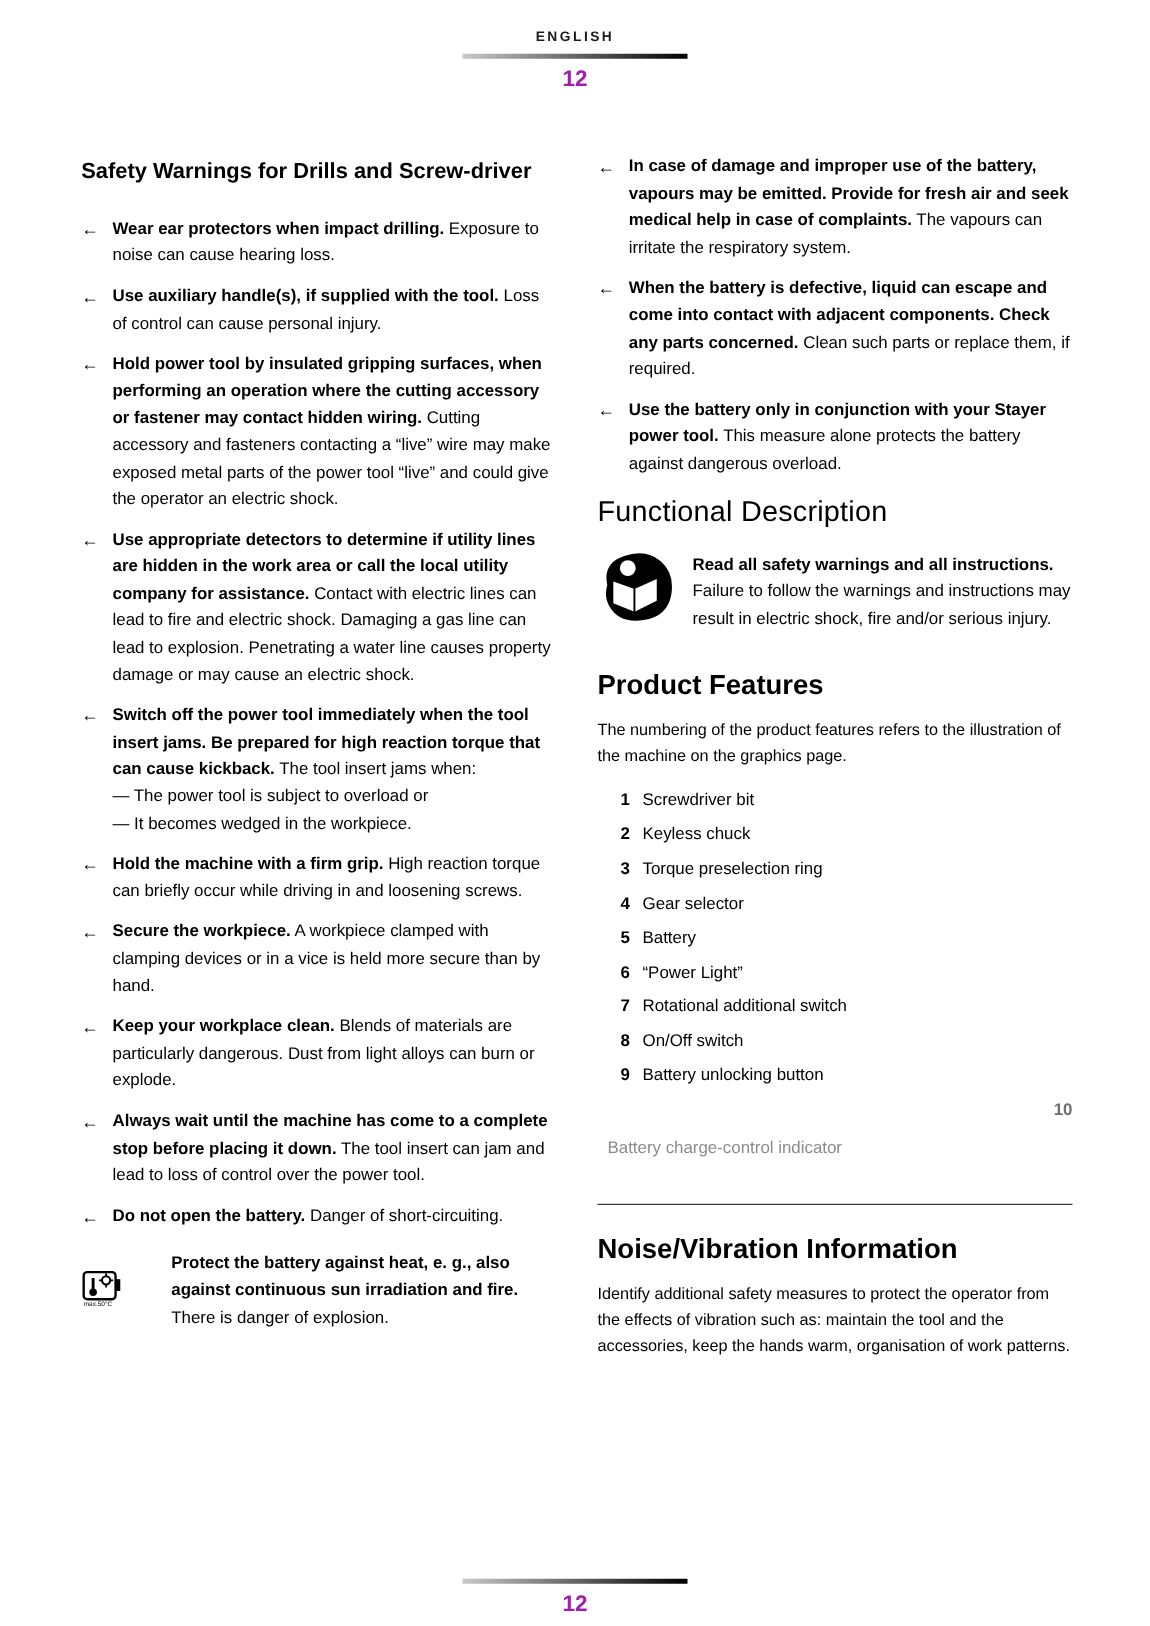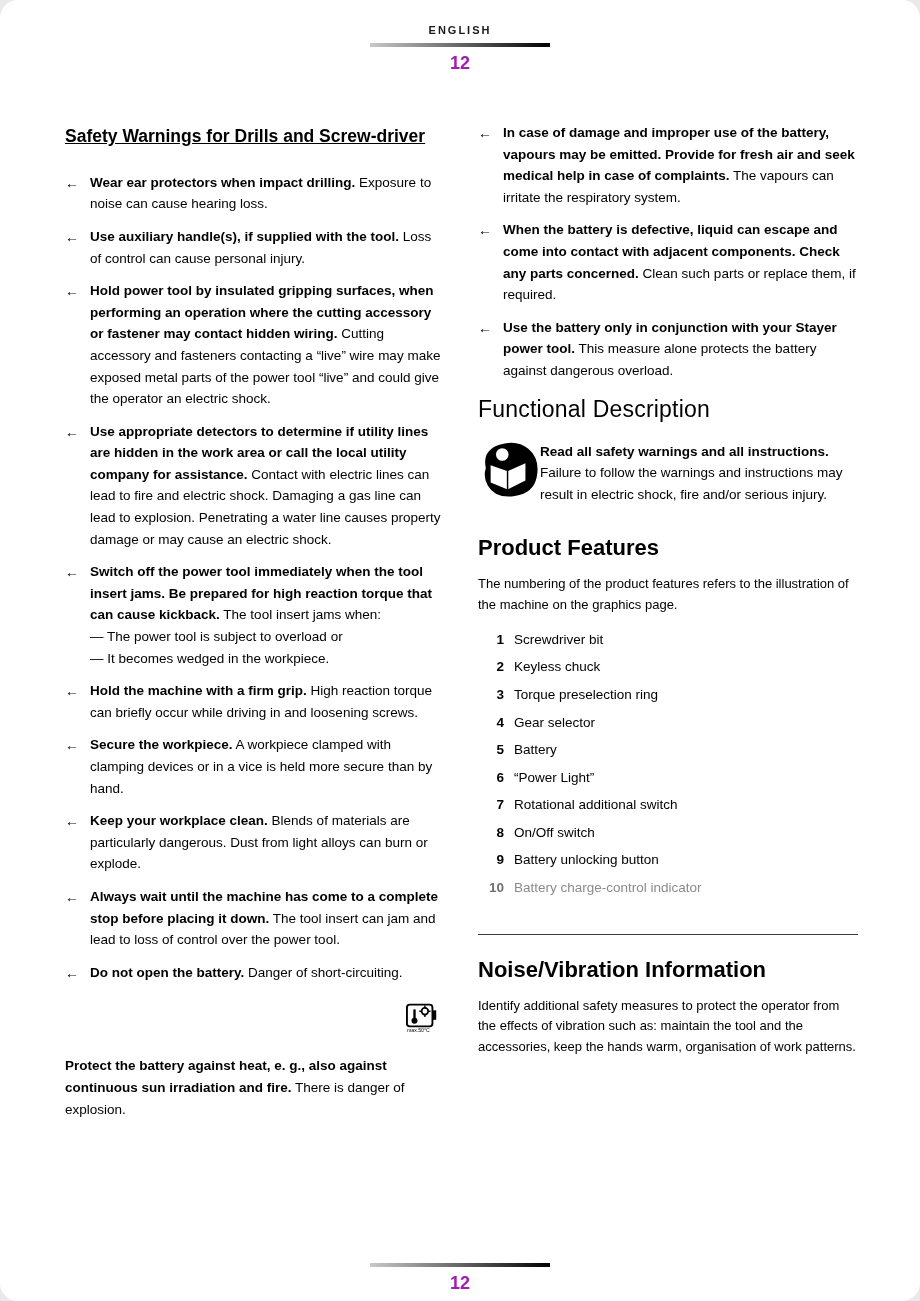--- a/index.html
+++ b/index.html
@@ -1,57 +1,56 @@
 <!DOCTYPE html>
 <html><head>
 <meta charset="utf-8">
 <style>
   html,body { margin:0; padding:0; background:#e9e9e9; }
   .page {
     position:relative; width:920px; height:1301px; margin:0 auto;
     background:#ffffff; overflow:hidden; color:#000;
     font-family:"Liberation Sans", sans-serif;
-    border-radius:18px;
   }
   
   .header { position:absolute; top:24px; left:0; width:100%; text-align:center; }
   .header-label { font-size:11px; font-weight:bold; letter-spacing:2px; color:#1a1a1a; }
   .rule { width:180px; height:4px; margin:7px auto 6px auto; background:linear-gradient(to right,#c9c9c9 0%,#6f6f6f 45%,#000 100%); }
   .pagenum { font-size:18px; color:#a21caf;font-weight:bold; }
   .footer { position:absolute; top:1256px; left:0; width:100%; text-align:center; }
   
   .col-left  { position:absolute; left:65px;  top:125px; width:376px; }
   .col-right { position:absolute; left:478px; top:122px; width:380px; }
   
-  .h-section { font-size:17.5px; font-weight:bold; line-height:1.3; margin:0 0 24px 0;text-decoration:underline; }
+  .h-section { font-size:17.5px; font-weight:bold; line-height:1.3; margin:0 0 24px 0; }
   .h-big     { font-size:23px;   font-weight:normal; margin:14px 0 18px 0; letter-spacing:.2px; }
   .h-sub     { font-size:22px; font-weight:bold; margin:30px 0 13px 0; }
   
   .warnings { list-style:none; margin:0; padding:0; }
   .warning  { position:relative; padding-left:25px; margin-bottom:11px;
               font-size:13.5px; line-height:1.6; }
   .marker   { position:absolute; left:0; top:0; font-size:14px; color:#000; }
   .wb { font-weight:bold; }
   .wt { white-space:pre-line; }
   
-  .note-row { display:flex; align-items:flex-start; margin:4px 0 10px 0; }
+  .note-row { display:flex; gap:14px; align-items:flex-start; margin:4px 0 10px 0; }
   .note-text { font-size:13.5px; line-height:1.6; flex:1; }
   .icon-box { flex:none; }
   
   .body-p { font-size:13px; line-height:1.6; margin:0 0 14px 0; }
   .features { margin:4px 0 0 8px; }
   .feature-row { display:flex; gap:10px; font-size:13.5px; line-height:1.45; margin-bottom:8px; }
   .feature-num { font-weight:bold; min-width:18px; text-align:right; flex:none; }
-  .feature-row:last-child { color:#8b8b8b; }
+  .feature-row:last-child { color:#8b8b8b;flex-direction:column; }
   .feature-row:last-child .feature-num { color:#6f6f6f; }
   
   .divider { border:none; border-top:1.5px solid #3a3a3a; margin:36px 0 0 0; }
   .noise-h { margin-top:22px; }
   
-  .battery-row { display:flex; gap:18px; align-items:flex-end; margin-top:16px;flex-direction:column; }
+  .battery-row { display:flex; gap:36px; align-items:center; margin-top:16px; }
   .battery-row .note-text { line-height:1.6; }
 </style>
 </head>
 <body>
 
 <div class="page">
 
   <div class="header">
     <div class="header-label">ENGLISH</div>
     <div class="rule"></div>

